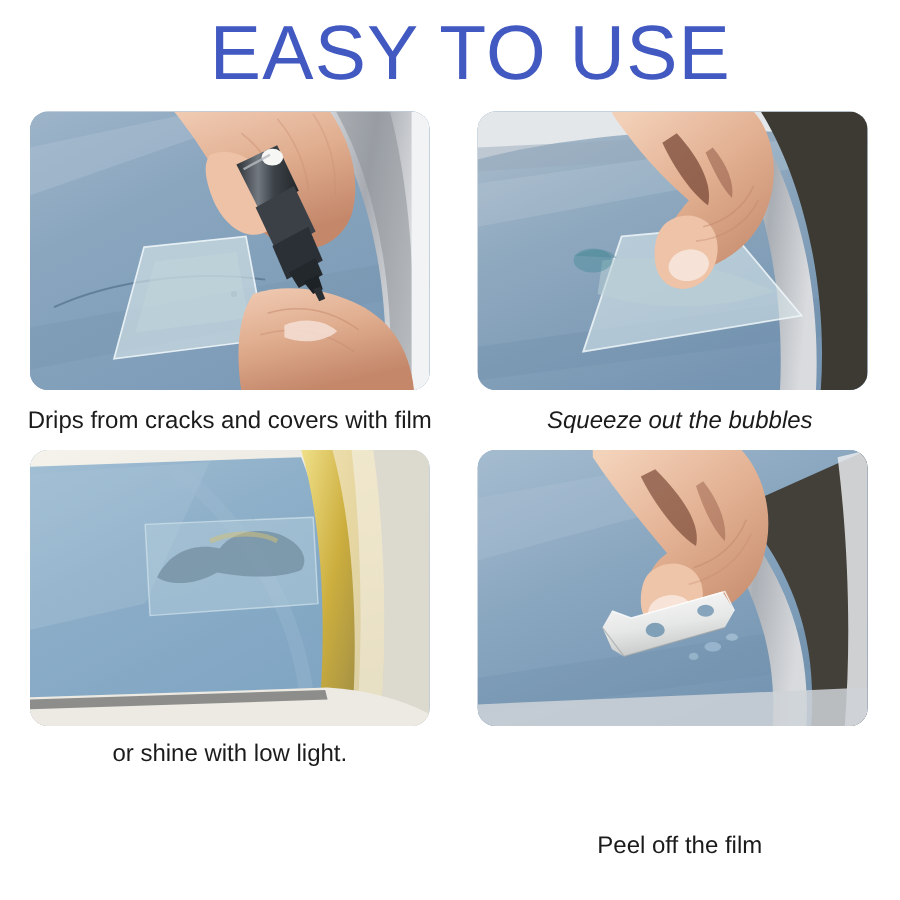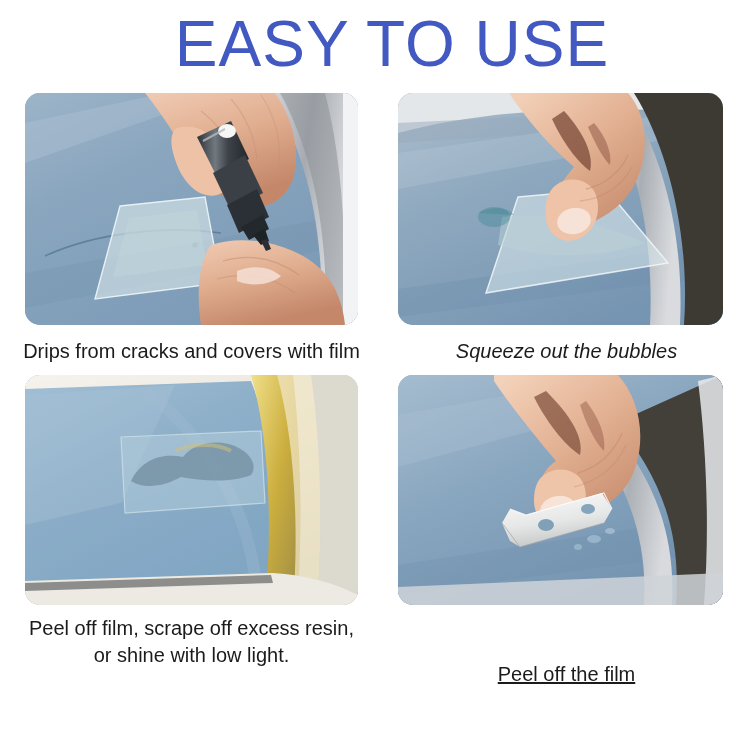--- a/index.html
+++ b/index.html
@@ -51,21 +51,21 @@
     text-align: center;
     color: #1b1b1b;
     font-family: "Liberation Sans", sans-serif;
     font-size: 20px;
     line-height: 27px;
     font-weight: 400;
   }
   .cap1 { left: 0px;   top: 338px; width: 383px; }
   .cap2 { left: 383px; top: 338px; width: 367px; font-style: italic; }
   .cap3 { left: 0px;   top: 615px; width: 383px; }
-  .cap4 { left: 383px; top: 661px; width: 367px; text-decoration: underline; }
+  .cap4 { left: 383px; top: 692px; width: 367px; }
   .caption .line { display: block; white-space: nowrap; }
 </style>
 </head>
 <body>
 
 <div class="title">EASY TO USE</div>
 
 <div class="panel p1">
   <svg viewBox="0 0 333 232" preserveAspectRatio="none">
     <defs>
@@ -313,19 +313,18 @@
 
 <div class="caption cap1">
   <span class="line">Drips from cracks and covers with film</span>
 </div>
 
 <div class="caption cap2">
   <span class="line">Squeeze out the bubbles</span>
 </div>
 
 <div class="caption cap3">
-  <span class="line">Peel off film, scrape off excess resin,</span>
   <span class="line">or shine with low light.</span>
 </div>
 
 <div class="caption cap4">
   <span class="line">Peel off the film</span>
 </div>
 
 </body></html>

